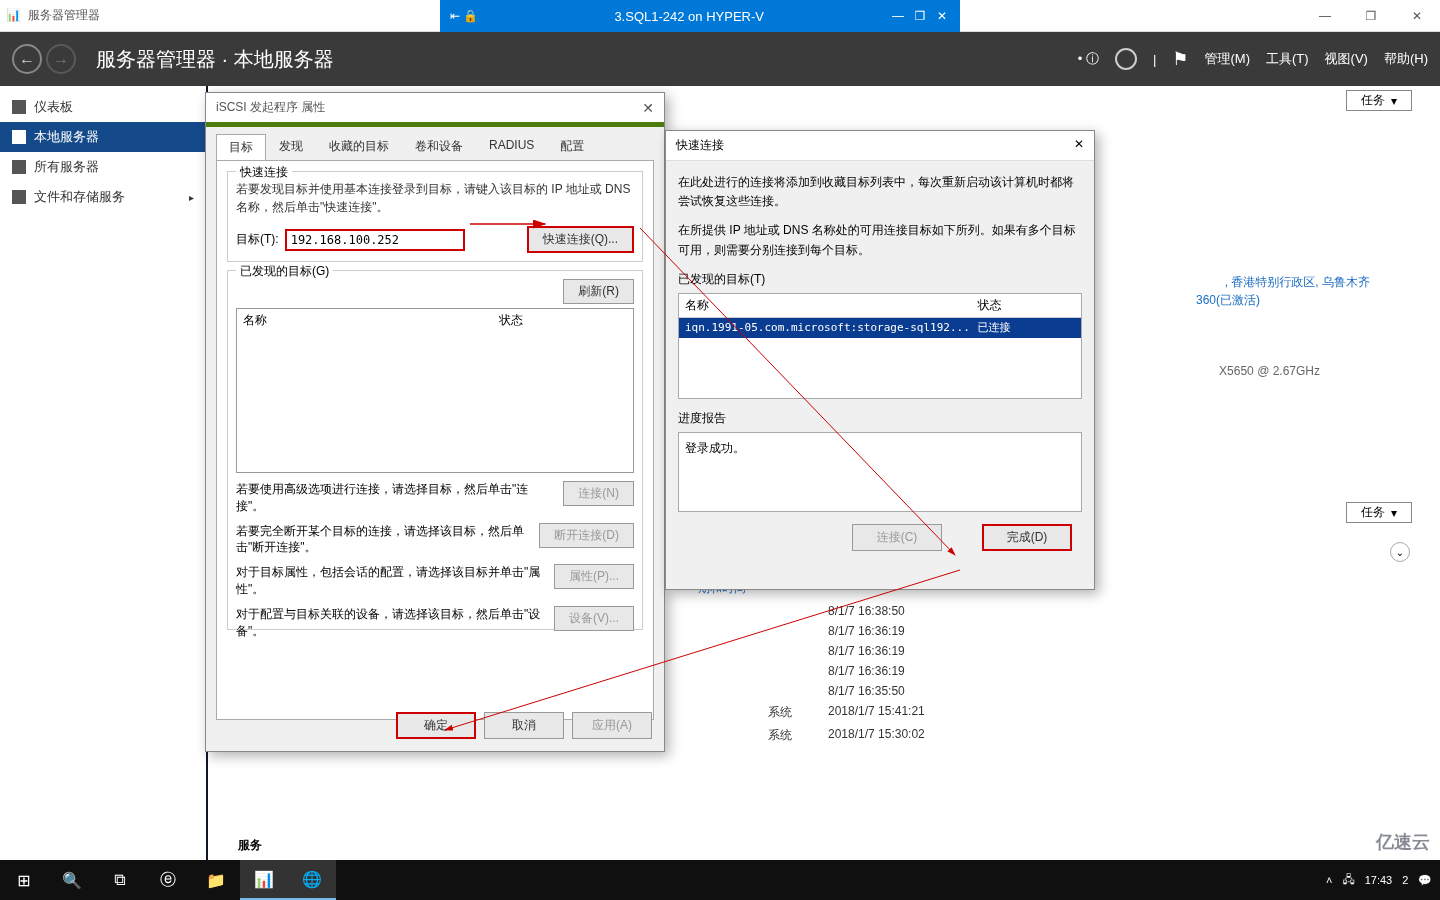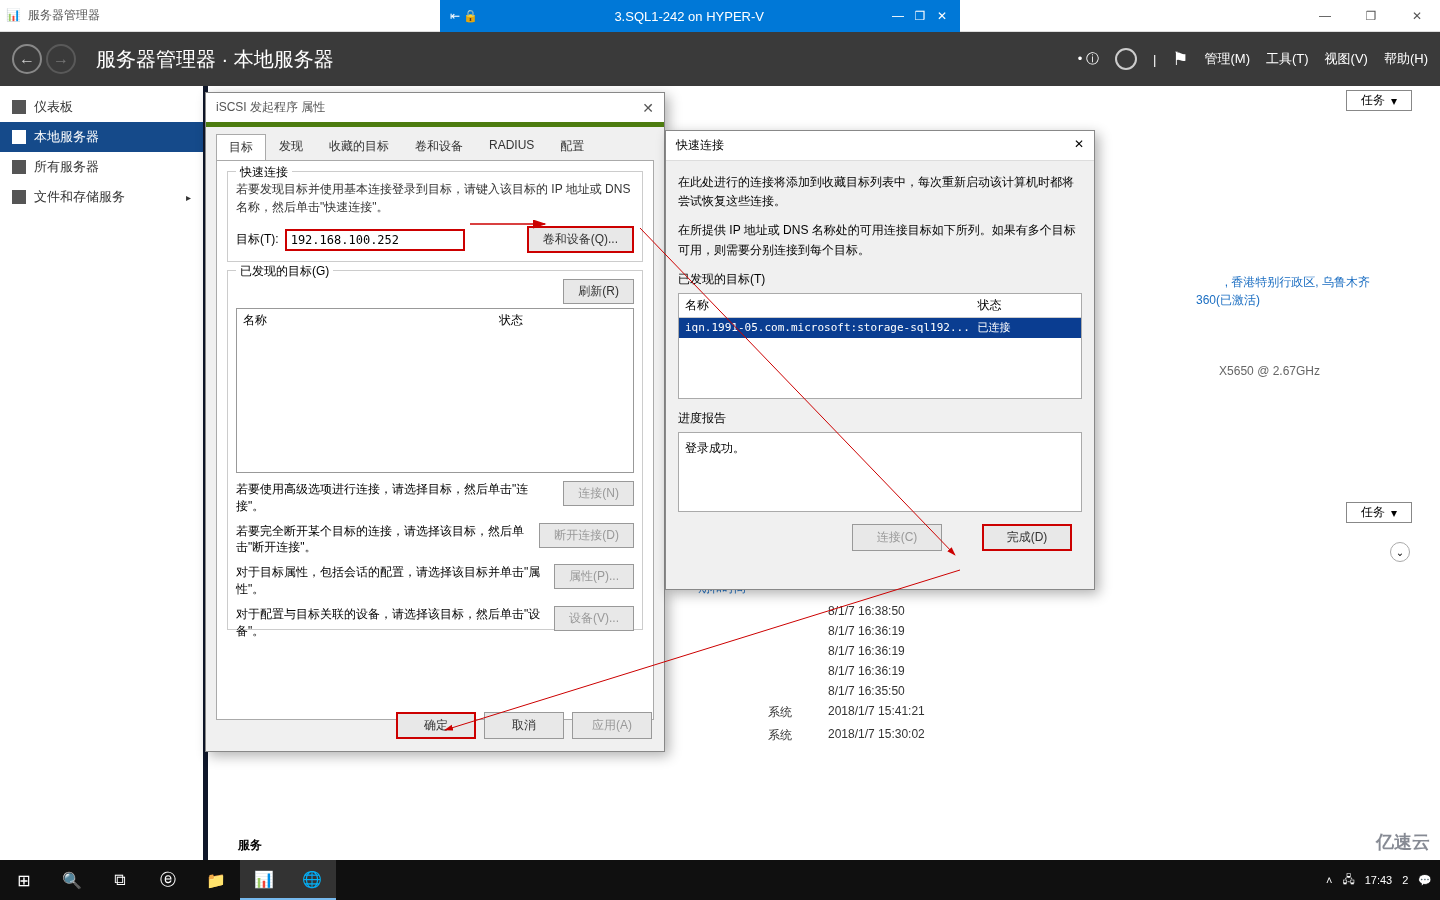--- a/index.html
+++ b/index.html
@@ -22,21 +22,21 @@
   .sm-header { height: 54px; background: #3a3a3a; color:#fff; display:flex; align-items:center; padding:0 12px; }
   .sm-header .nav-arrows { display:flex; gap:4px; margin-right:20px; }
   .nav-arrow { width:30px; height:30px; border:2px solid #888; border-radius:50%; display:flex; align-items:center; justify-content:center; color:#ccc; font-size:16px; }
   .sm-header .breadcrumb { font-size:20px; font-weight:300; }
   .sm-header .right-menu { margin-left:auto; display:flex; gap:16px; align-items:center; font-size:13px; }
   .refresh-icon { width:22px; height:22px; border:2px solid #ccc; border-radius:50%; display:inline-block; position:relative; }
   .flag-icon { font-size:18px; }
   
   
   .sm-body { display:flex; height: calc(900px - 32px - 54px - 40px); }
-  .sidebar { width:208px; background:#fff; border-right:5px solid #0f172a; padding-top:6px; }
+  .sidebar { width:208px; background:#fff; border-right:2px solid #0f172a; padding-top:6px; }
   .sidebar-item { display:flex; align-items:center; padding:6px 12px; gap:8px; font-size:13px; color:#333; }
   .sidebar-item.active { background:#154a8a; color:#fff; }
   .sidebar-item .sq { width:14px; height:14px; background:#555; display:inline-block; }
   .sidebar-item.active .sq { background:#fff; }
   .sidebar-item .caret { margin-left:auto; font-size:10px; }
   
   
   .main { flex:1; background:#fff; position:relative; padding:10px 20px; }
   .tasks-btn { position:absolute; right:28px; top:4px; border:1px solid #888; padding:1px 14px; font-size:12px; background:#fff; display:flex; align-items:center; gap:6px; }
   .tasks-btn2 { position:absolute; right:28px; top:416px; border:1px solid #888; padding:1px 14px; font-size:12px; background:#fff; display:flex; align-items:center; gap:6px; }
@@ -255,21 +255,21 @@
     <div class="tab">配置</div>
   </div>
   <div class="tab-body">
     <div class="fieldset">
       <div class="fieldset-title">快速连接</div>
       <div class="help-text">若要发现目标并使用基本连接登录到目标，请键入该目标的 IP 地址或 DNS 名称，然后单击"快速连接"。</div>
       <div class="target-row">
         <span>目标(T):</span>
         <input class="target-input" value="192.168.100.252" style="">
         <span style="flex:1"></span>
-        <button class="btn red">卷和设备(Q)...</button>
+        <button class="btn red">快速连接(Q)...</button>
       </div>
     </div>
 
     <div class="fieldset" style="height:360px;">
       <div class="fieldset-title">已发现的目标(G)</div>
       <div style="text-align:right"><button class="btn">刷新(R)</button></div>
       <div class="list-box">
         <div class="list-hdr">
             <span>名称</span>
             <span>状态</span>

